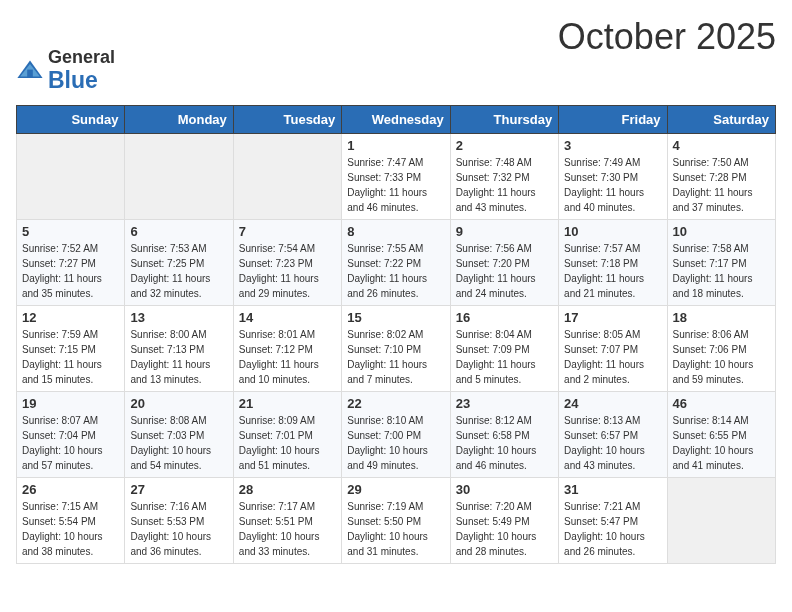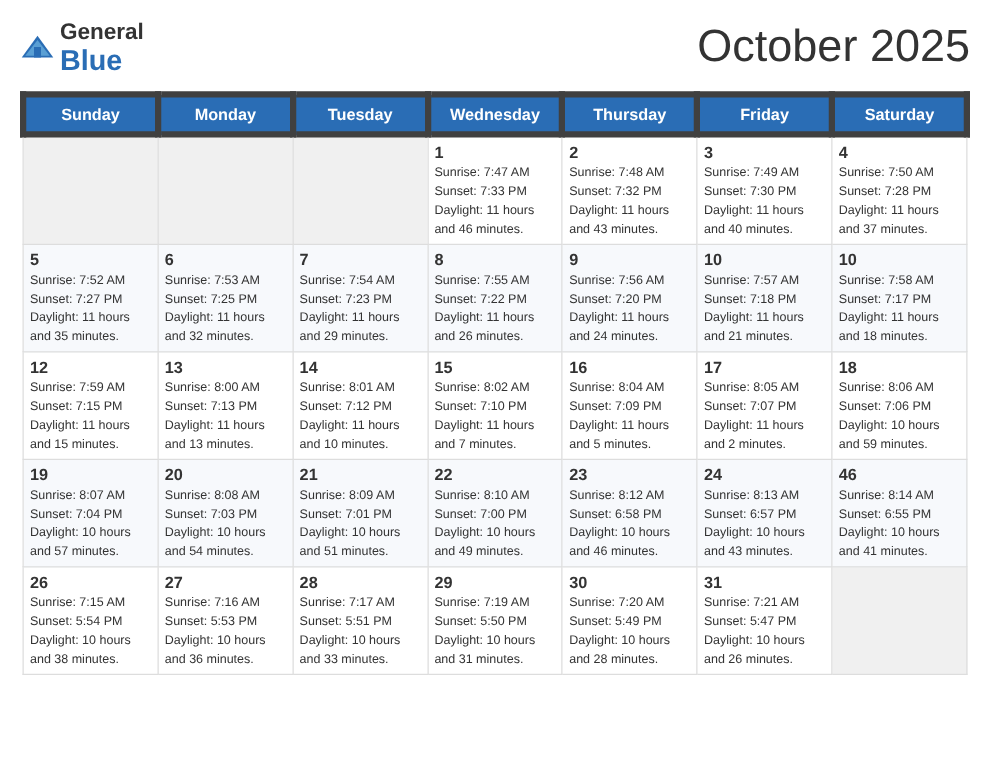--- a/index.html
+++ b/index.html
@@ -13,20 +13,21 @@
     .header {
       display: flex;
       justify-content: space-between;
       align-items: flex-start;
       margin-bottom: 12px;
     }
     .logo {
       display: flex;
       align-items: center;
       gap: 4px;
+      margin-top: 32px;
     }
     .logo-text {
       display: flex;
       flex-direction: column;
       line-height: 1.1;
     }
     .logo-general {
       font-size: 18px;
       font-weight: bold;
       color: #333;
@@ -53,24 +54,24 @@
       color: #555;
     }
     .calendar {
       width: 100%;
       border-collapse: collapse;
       border: 1px solid #ccc;
     }
     .calendar th {
       background: #2a6db5;
       color: #fff;
-      text-align: center;
+      text-align: right;
       padding: 6px 6px;
       font-size: 13px;
-      border: 5px solid #404040;
+      border: 1px solid #404040;
     }
     .calendar td {
       vertical-align: top;
       padding: 4px 5px;
       border: 1px solid #ddd;
       width: calc(100%/7);
       min-height: 80px;
       font-size: 10.5px;
       color: #333;
       background: #fff;

